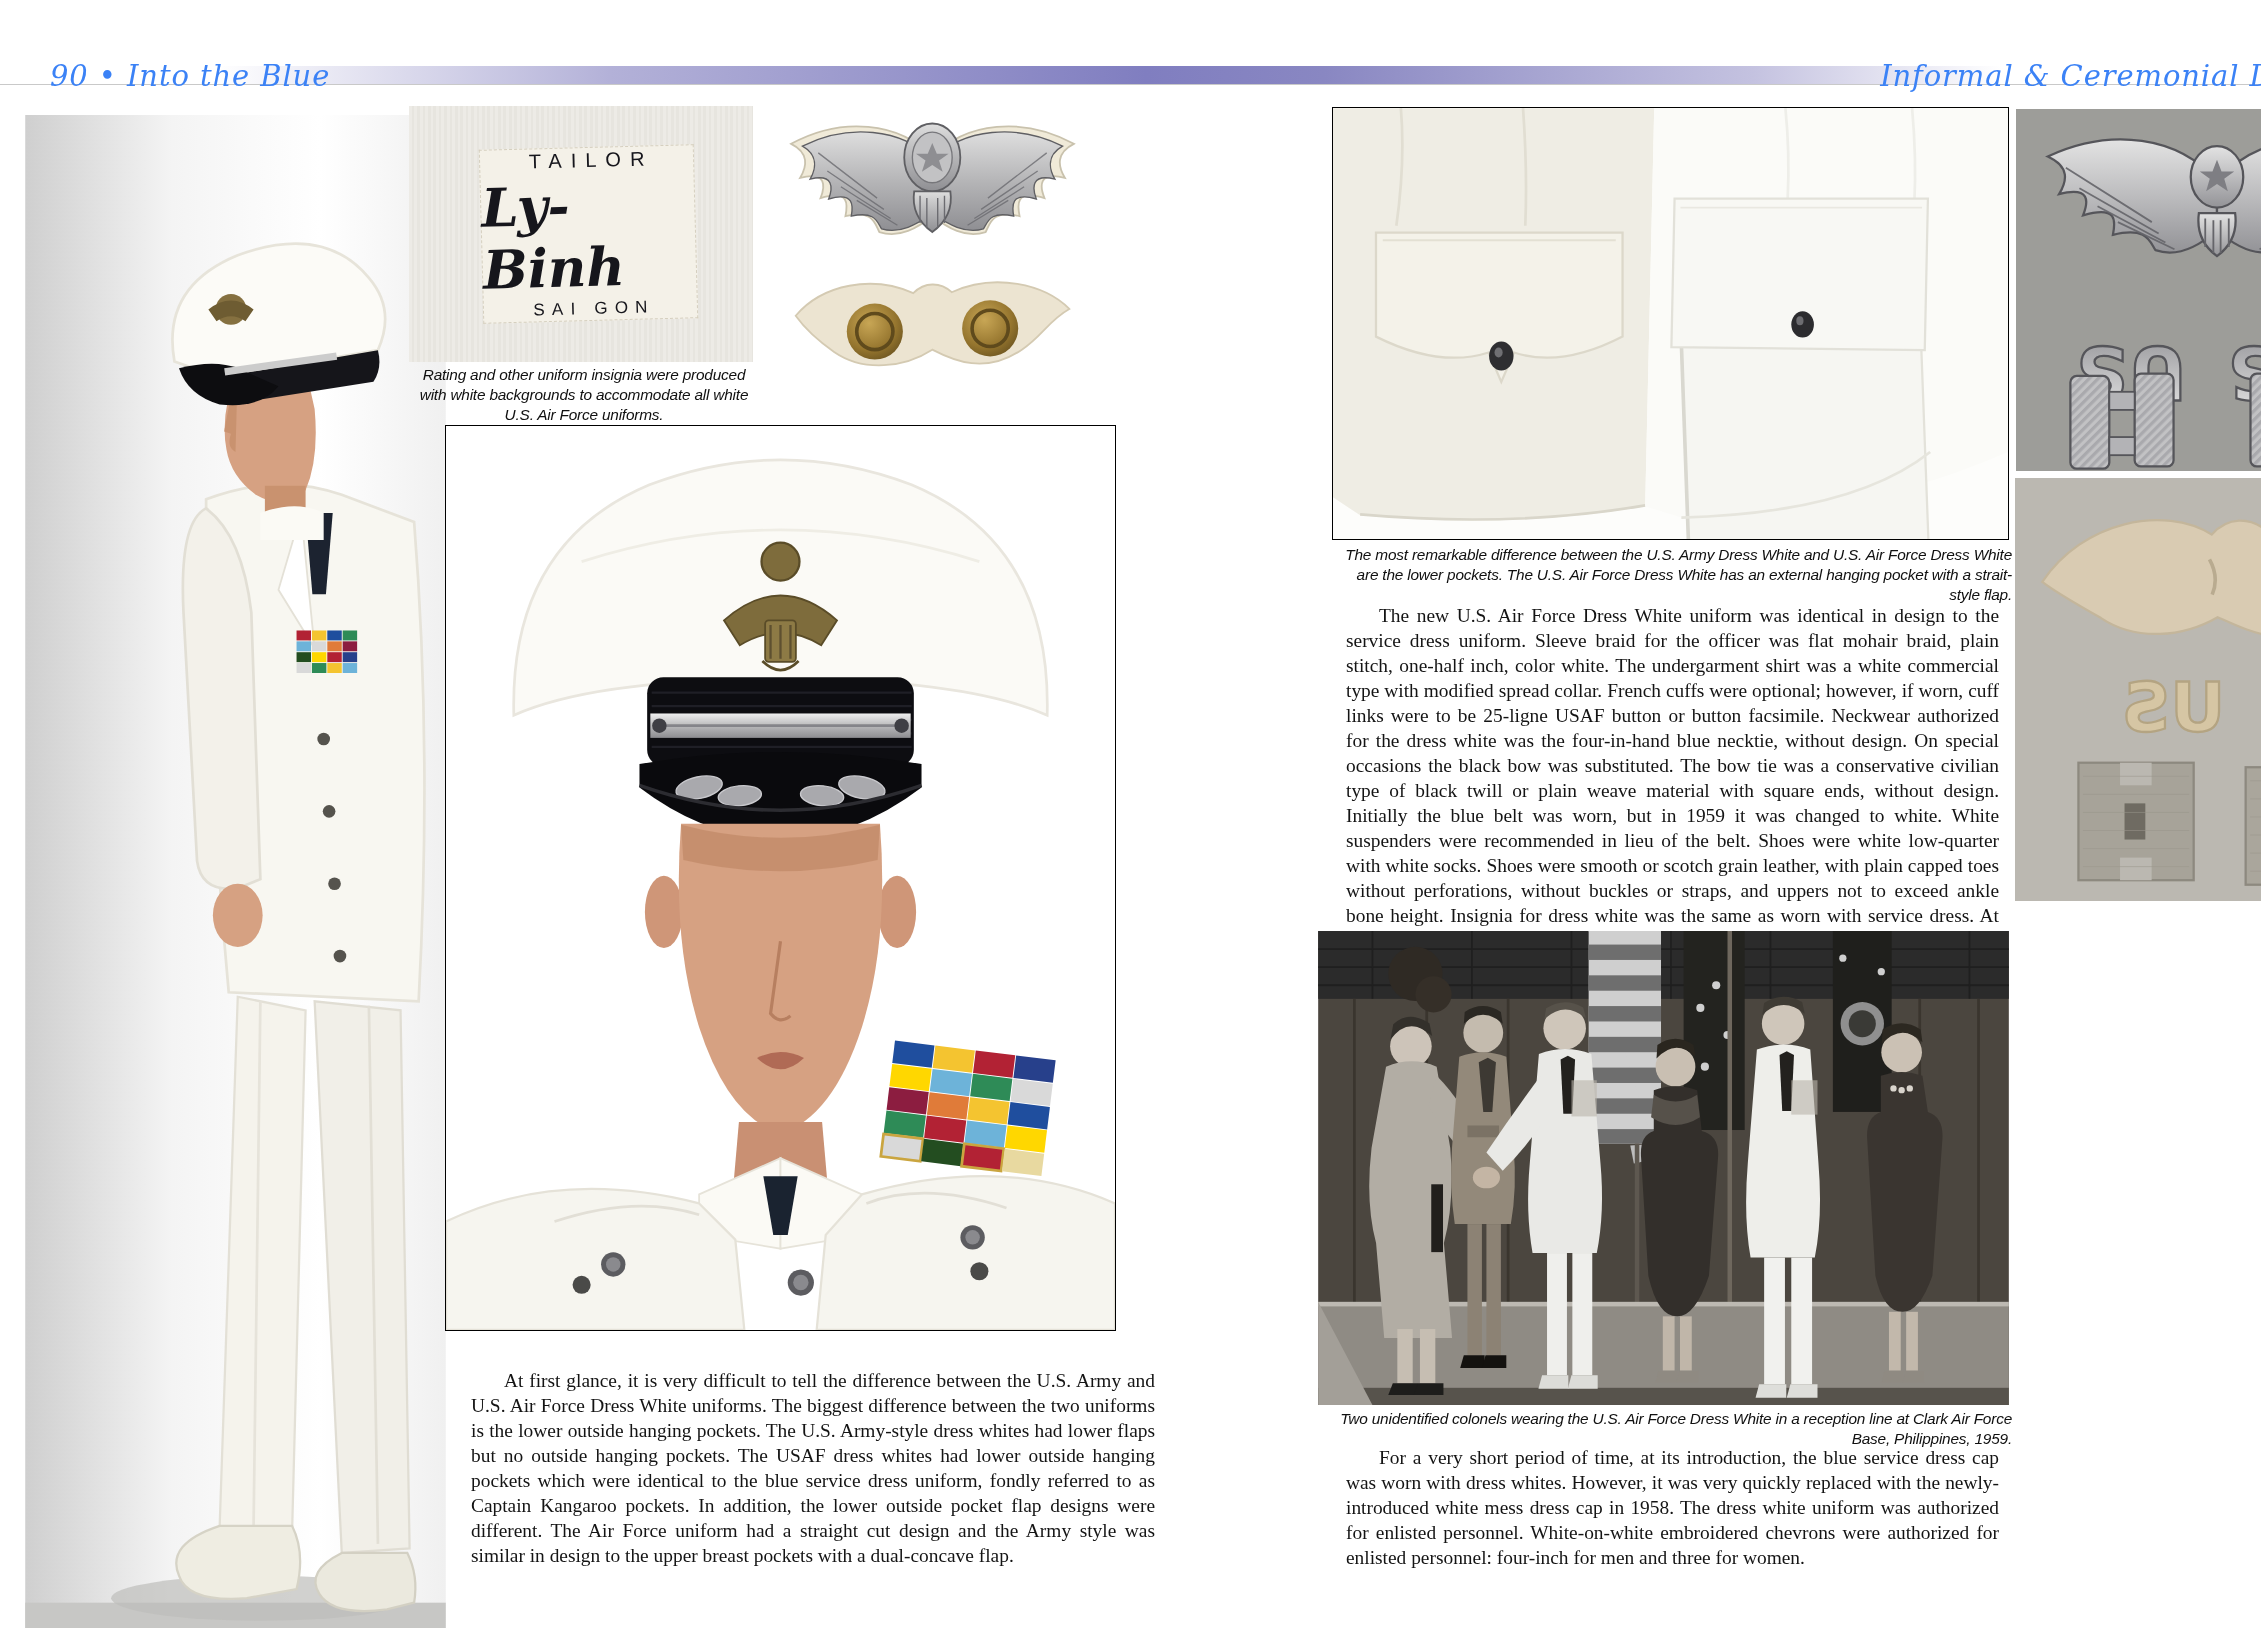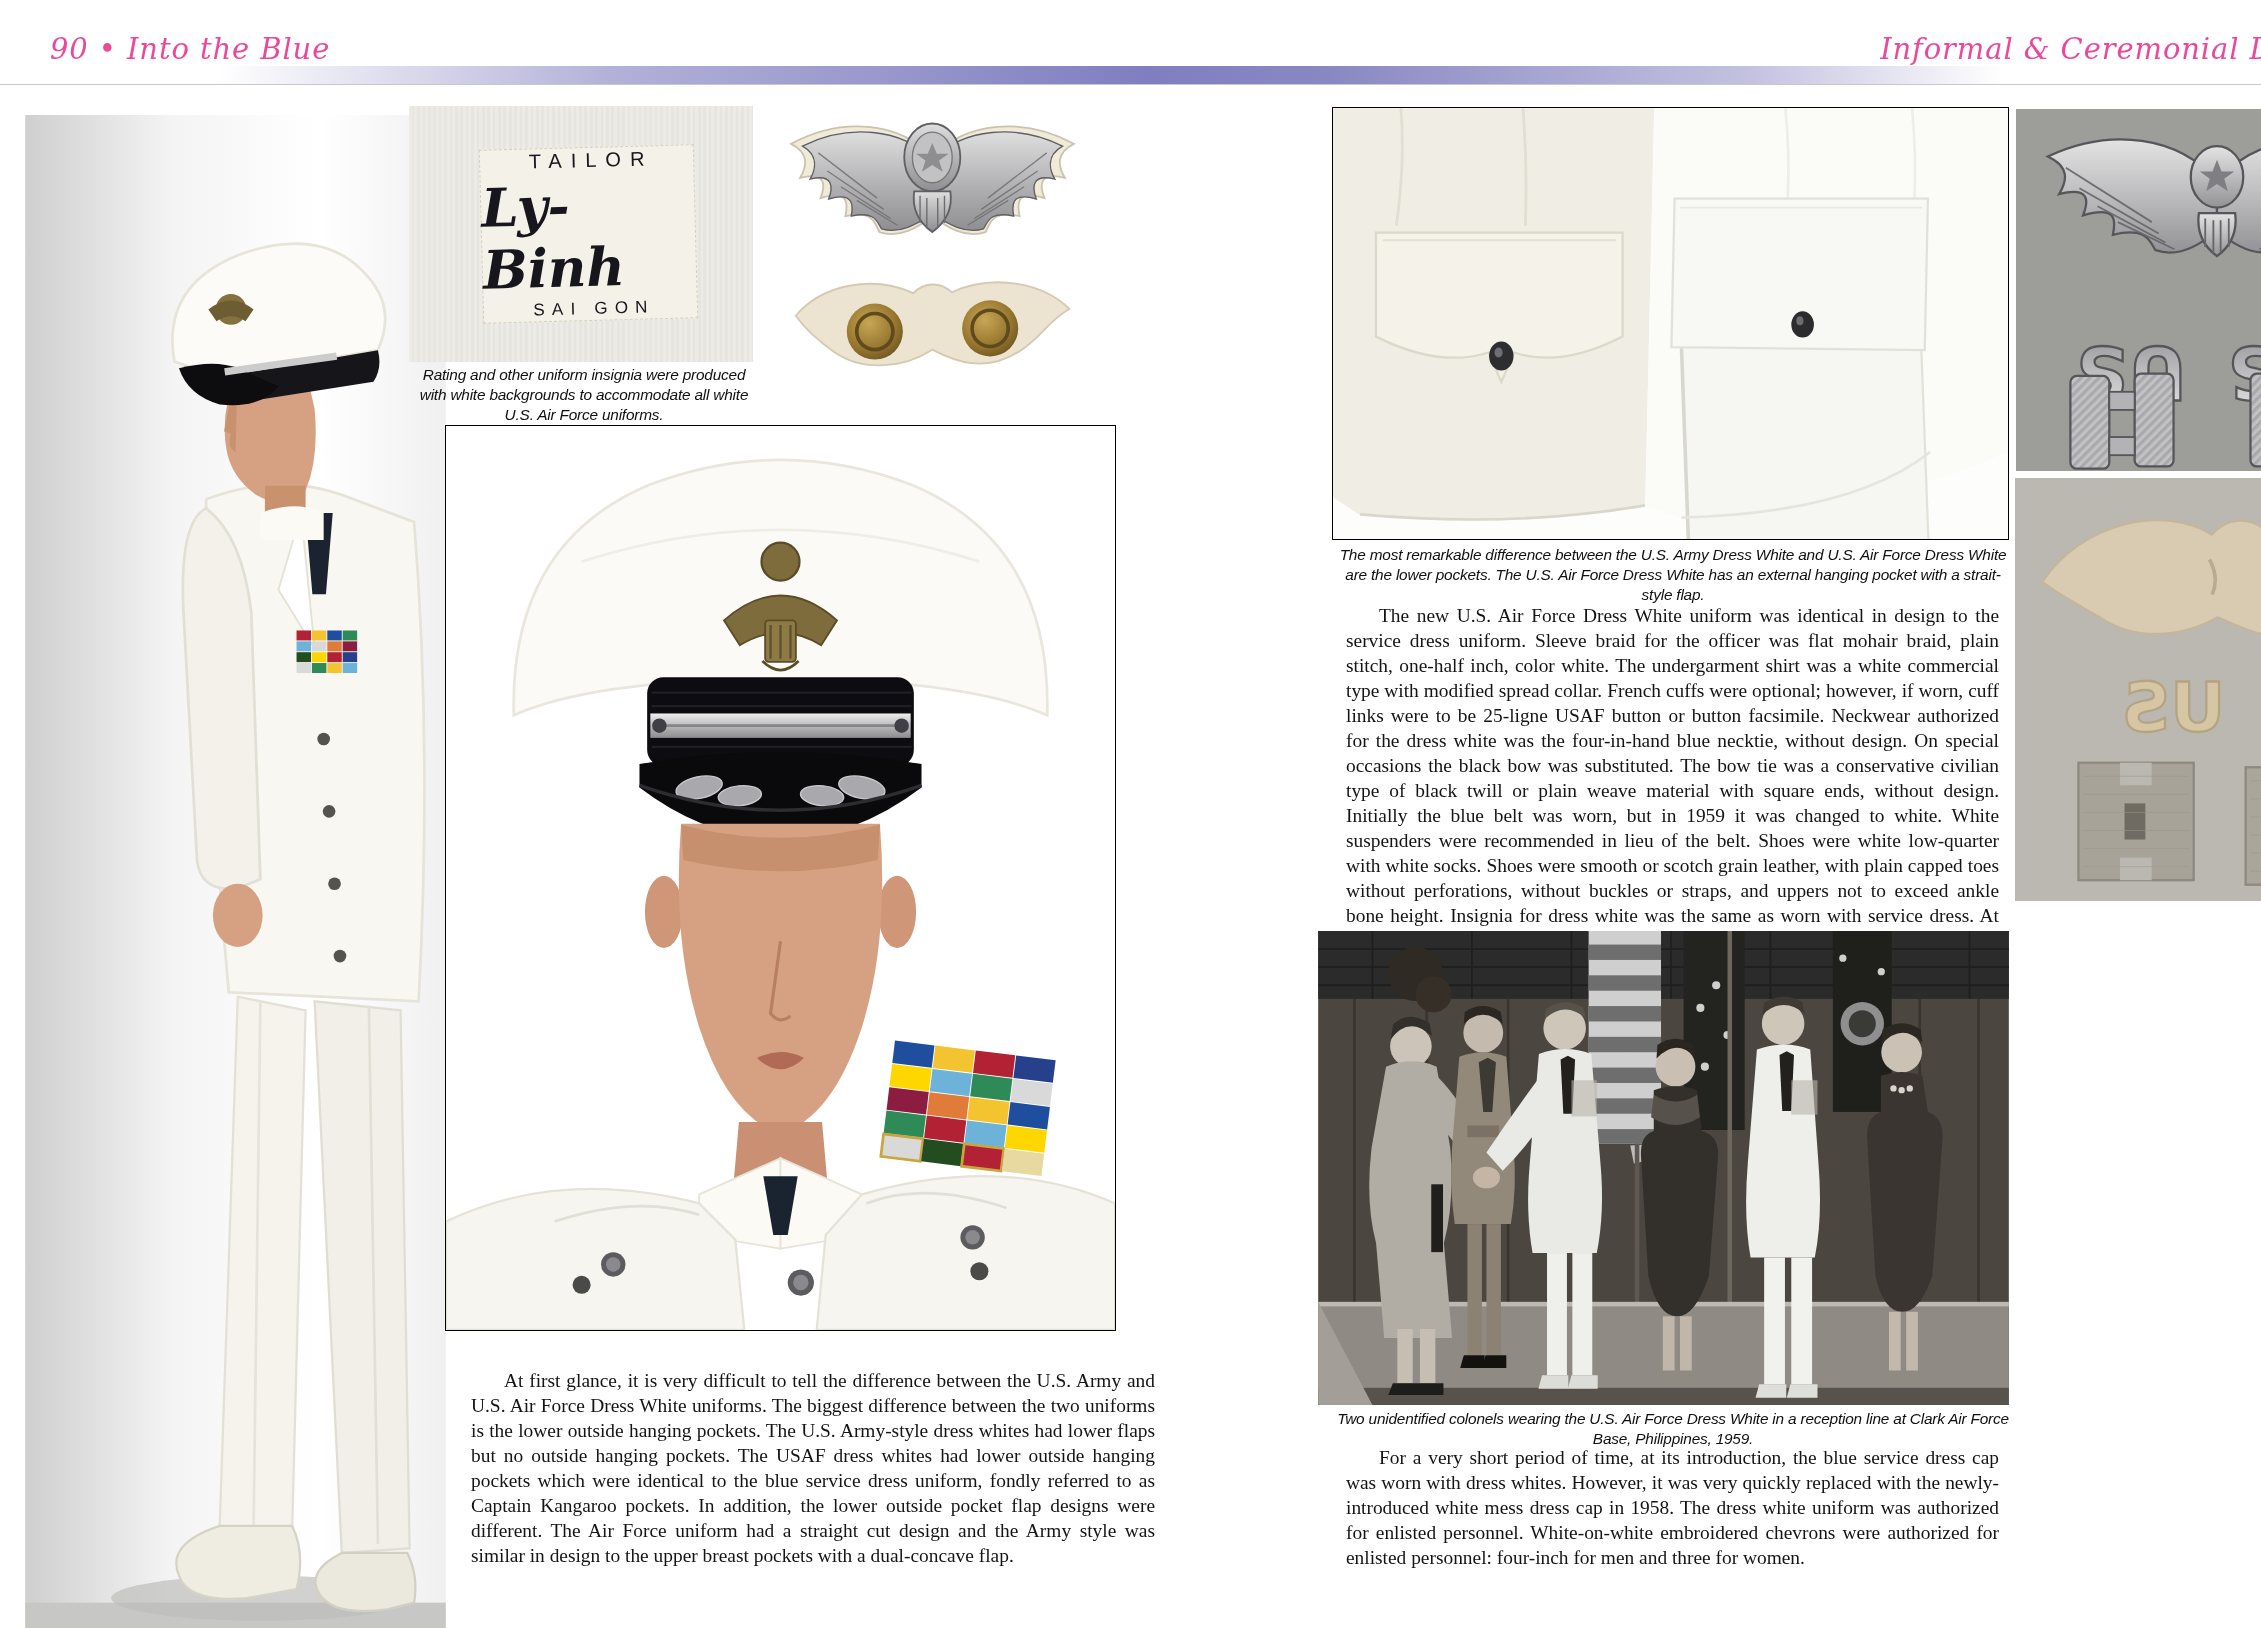--- a/index.html
+++ b/index.html
@@ -1,21 +1,21 @@
 <!DOCTYPE html>
 <html style="font-size:7.2px"><head>
 <meta charset="utf-8">
 <style>
   html,body{margin:0;padding:0;background:#e9e9e9;}
   .spread{position:relative;width:2442px;height:1629px;background:#ffffff;overflow:hidden;
           font-family:"Liberation Serif",serif;color:#151515;}
 
   
-  .runhead{position:absolute;top:32px;font-family:"DejaVu Serif",serif;font-style:italic;
-           font-size:29px;letter-spacing:0.9px;color:#ec4899;white-space:nowrap;z-index:5;}
+  .runhead{position:absolute;top:59px;font-family:"DejaVu Serif",serif;font-style:italic;
+           font-size:29px;letter-spacing:0.9px;color:#3b82f6;white-space:nowrap;z-index:5;}
   .runhead.left{left:50px;}
   .runhead.right{right:27px;}
   .head-bar{position:absolute;left:217px;top:66px;width:1786px;height:18px;
     background:linear-gradient(90deg,rgba(255,255,255,0) 0%,#b3b1d8 22%,#807ec0 52%,#8987c2 62%,#c4c2e0 86%,rgba(255,255,255,0) 100%);}
   .head-rule{position:absolute;left:0;top:84px;width:2442px;height:0.9px;background:#c9c9c9;}
 
   
   .photo{position:absolute;overflow:hidden;}
   .framed{border:1.8px solid #000;}
   .caption{font-family:Liberation Sans, sans-serif;font-style:italic;font-size:15.4px;
@@ -29,21 +29,21 @@
   .tailor .label{position:absolute;left:72px;top:41px;width:213px;height:172px;
       background:#f4f1e8;border:1.4px dashed #d5cfbf;transform:rotate(-1.5deg);
       display:flex;flex-direction:column;align-items:center;justify-content:center;color:#16161c;}
   .tailor .l1{font-family:"Liberation Sans",sans-serif;font-size:20px;letter-spacing:9px;margin-left:9px;}
   .tailor .l2{font-family:"DejaVu Serif",serif;font-style:italic;font-weight:bold;font-size:53px;margin:2.7px 0 0.9px 0;}
   .tailor .l3{font-family:"Liberation Sans",sans-serif;font-size:17px;letter-spacing:7.2px;margin-left:7.2px;}
 
   .ins-caption{position:absolute;left:412px;top:365px;width:344px;text-align:center;}
 
   
-  .cap-block{position:absolute;text-align:center;}
+  .cap-block{position:absolute;text-align:right;}
 
   svg{display:block;}
 </style>
 </head>
 <body>
 
 <div class="spread">
 
   <div class="head-rule"></div>
   <div class="head-bar"></div>

